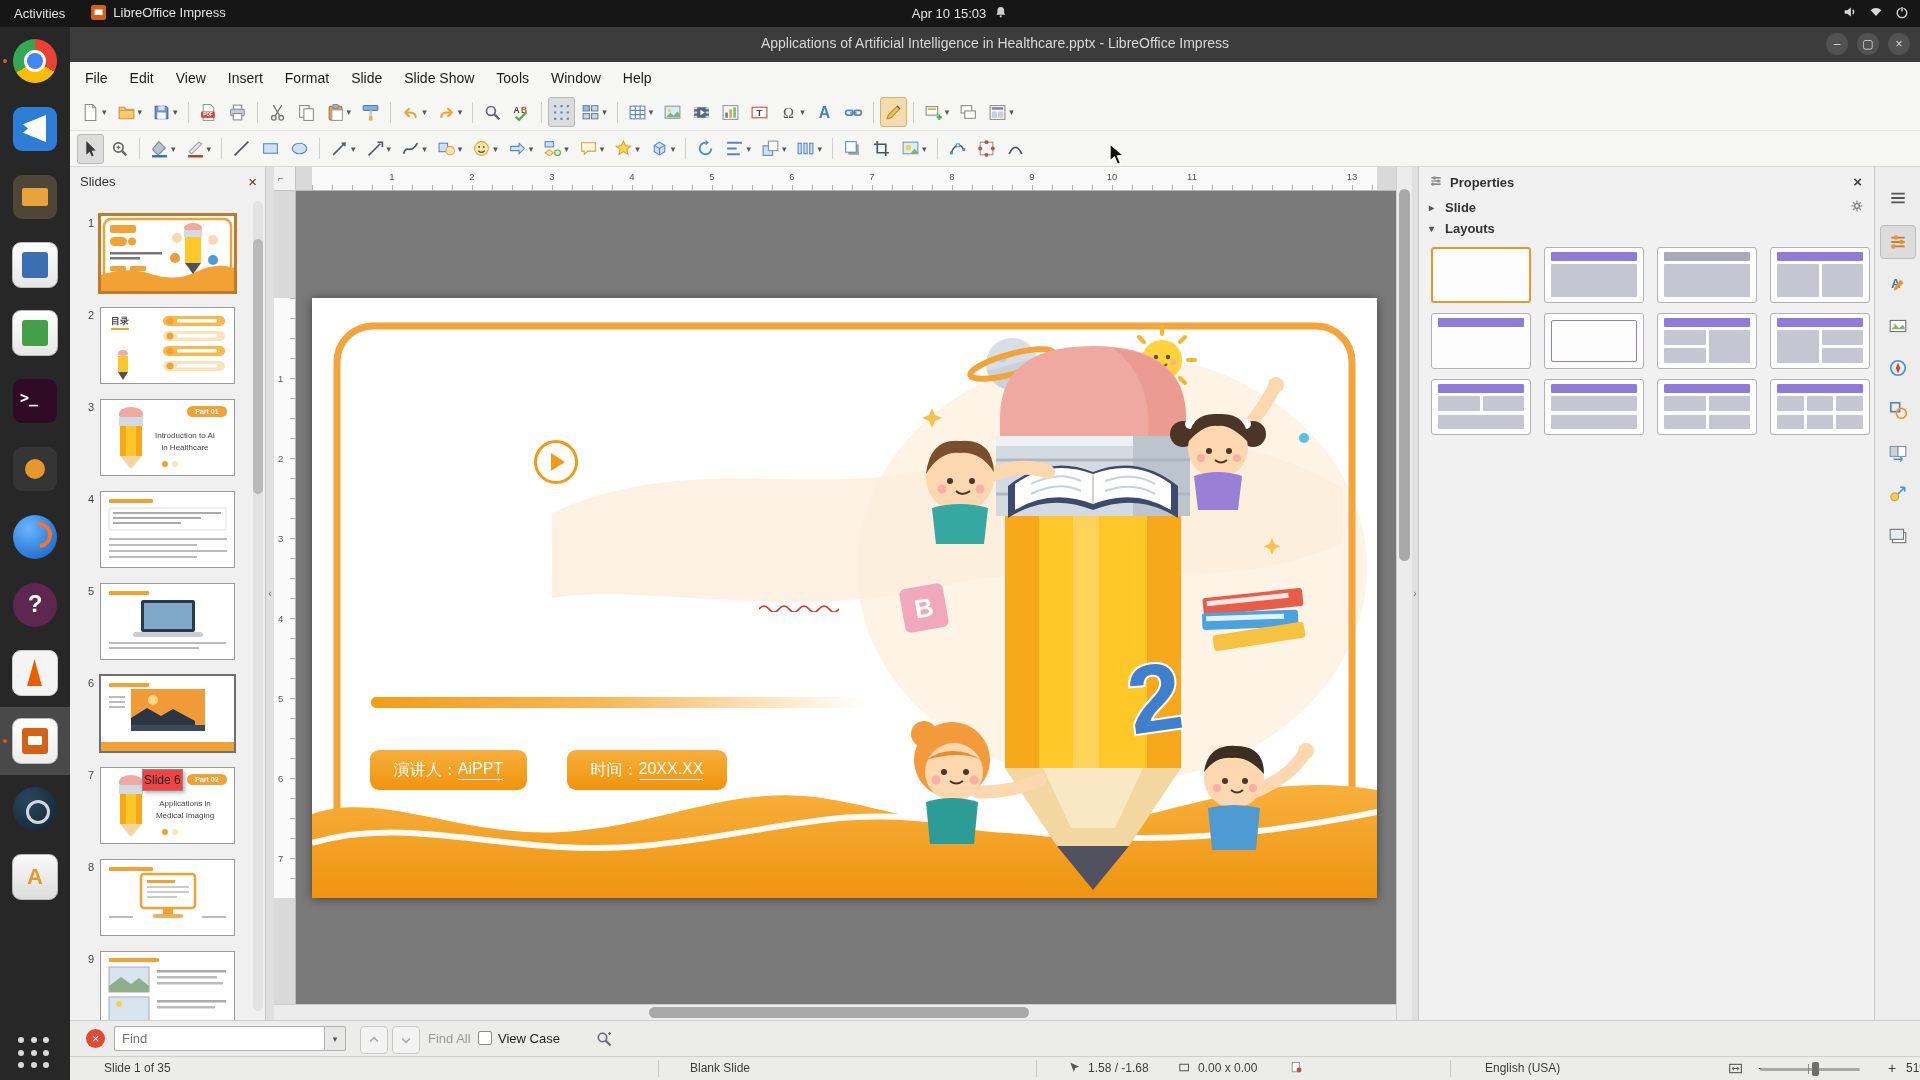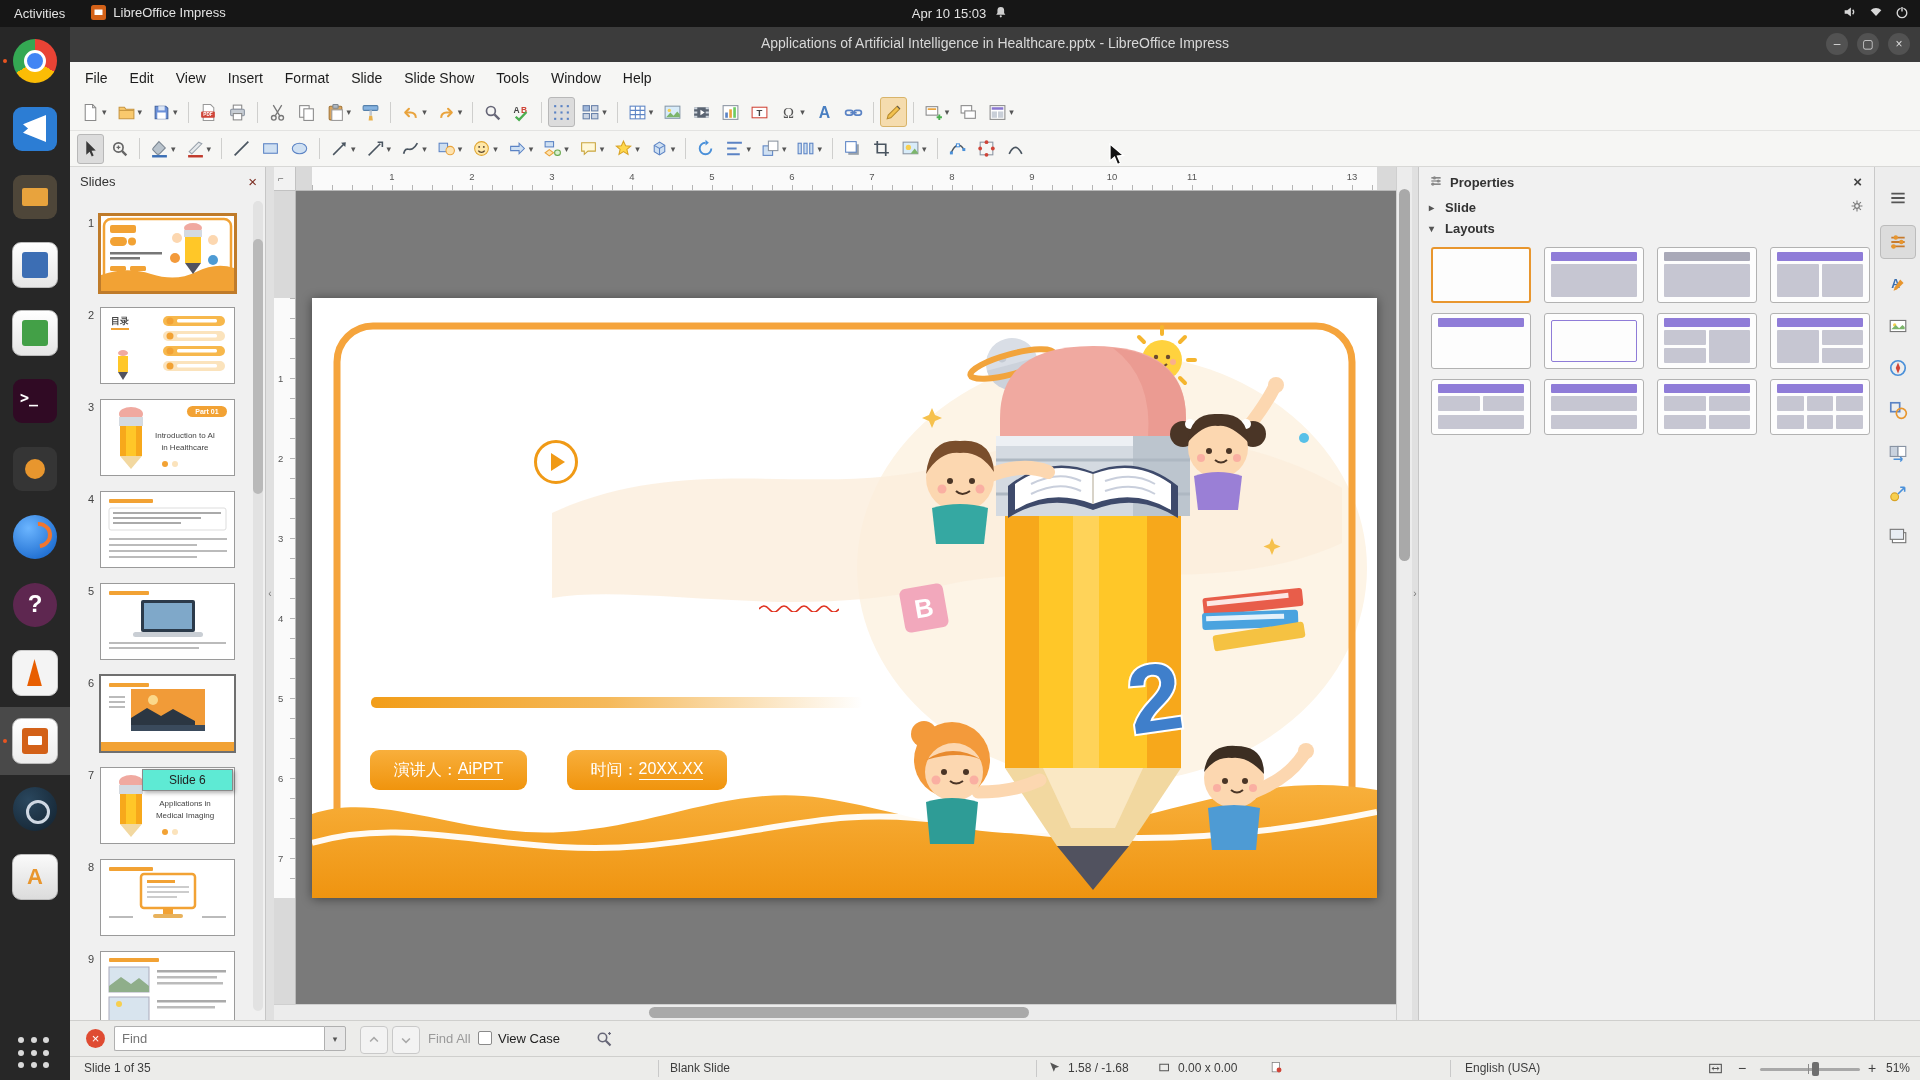--- a/index.html
+++ b/index.html
@@ -131,41 +131,41 @@
   .lmb.p{background:#8F7CD8;} .lmb.g{background:#A9A9B8;}
   .lmf{flex:1;margin:2px 3px;background:#C6C6D2;border-radius:1px;}
   .lmr{flex:1;display:flex;gap:3px;margin:2px 3px;}
   .lmc{flex:1;background:#C6C6D2;border-radius:1px;}
   .lmcol{flex:1;display:flex;flex-direction:column;gap:3px;}
   .lmo{flex:1;margin:3px;border:1.5px solid #8F7CD8;border-radius:2px;}
   .tabstrip{position:absolute;left:1874px;top:167px;width:46px;height:853px;background:#ededed;border-left:1px solid #c9c9c9;box-sizing:border-box;}
   .tab-slot{position:absolute;left:5px;width:36px;height:34px;border-radius:4px;display:flex;align-items:center;justify-content:center;}
   .tab-slot.active{background:#dcdcdc;border:1px solid #bcbcbc;box-sizing:border-box;}
   
-  .tooltip{position:absolute;left:142px;top:769px;background:#5eead4;border:1px solid #8a8a8a;
-      padding:3px 26px;font-size:12px;color:#222;box-shadow:2px 2px 4px rgba(0,0,0,.3);z-index:50;}
+  .tooltip{position:absolute;left:142px;top:769px;background:#ef4444;border:1px solid #8a8a8a;
+      padding:3px 1px;font-size:12px;color:#222;box-shadow:2px 2px 4px rgba(0,0,0,.3);z-index:50;}
   
   .findbar{position:absolute;left:70px;top:1020px;width:1850px;height:36px;background:#ececea;border-top:1px solid #cfcfcd;box-sizing:border-box;font-size:13px;color:#333;}
   .fb-close{position:absolute;left:16px;top:8px;width:19px;height:19px;border-radius:50%;background:#DF4B32;color:#fff;
       font-size:13px;display:flex;align-items:center;justify-content:center;line-height:1;}
   .fb-input{position:absolute;left:44px;top:5px;width:210px;height:25px;border:1px solid #b0b0b0;border-right:none;background:#fff;
       padding:0 7px;font-size:13px;box-sizing:border-box;outline:none;border-radius:2px 0 0 2px;font-family:"Liberation Sans",sans-serif;}
   .fb-combo{position:absolute;left:254px;top:5px;width:22px;height:25px;border:1px solid #b0b0b0;background:#e8e8e8;
       box-sizing:border-box;font-size:9px;color:#555;display:flex;align-items:center;justify-content:center;border-radius:0 2px 2px 0;}
   .fb-nav{position:absolute;top:5px;width:26px;height:26px;border:1px solid #c9c9c9;border-radius:4px;background:#f3f3f3;
       display:flex;align-items:center;justify-content:center;}
   .fb-prev{left:290px;} .fb-next{left:322px;}
   .fb-findall{position:absolute;left:358px;top:10px;color:#9a9a9a;}
   .fb-checkbox{position:absolute;left:408px;top:10px;width:14px;height:14px;border:1px solid #8a8a8a;background:#fff;border-radius:2px;box-sizing:border-box;}
   .fb-matchcase{position:absolute;left:428px;top:10px;color:#222;}
   .fb-frbtn{position:absolute;left:520px;top:5px;width:28px;height:26px;border-radius:4px;display:flex;align-items:center;justify-content:center;}
   
   .statusbar{position:absolute;left:70px;top:1056px;width:1850px;height:24px;background:#ececea;border-top:1px solid #cfcfcd;
       box-sizing:border-box;font-size:12px;color:#3d3d3d;}
-  .sb-item{position:absolute;top:4px;white-space:nowrap;}
+  .sb-item{position:absolute;top:4px;white-space:nowrap;margin-left:20px;}
   .sb-sep{position:absolute;top:3px;width:1px;height:17px;background:#c9c9c9;}
   .zoom-track{position:absolute;left:1690px;top:11px;width:100px;height:3px;background:#a8a8a8;border-radius:2px;}
   .zoom-notch{position:absolute;left:1738px;top:7px;width:1px;height:10px;background:#8a8a8a;}
   .zoom-handle{position:absolute;left:1742px;top:5px;width:7px;height:14px;background:#6e6e6e;border-radius:2px;}
   .mouse-cursor{position:absolute;left:1108px;top:143px;z-index:99;pointer-events:none;}
 </style>
 </head>
 <body>
 
 <div class="screen">

